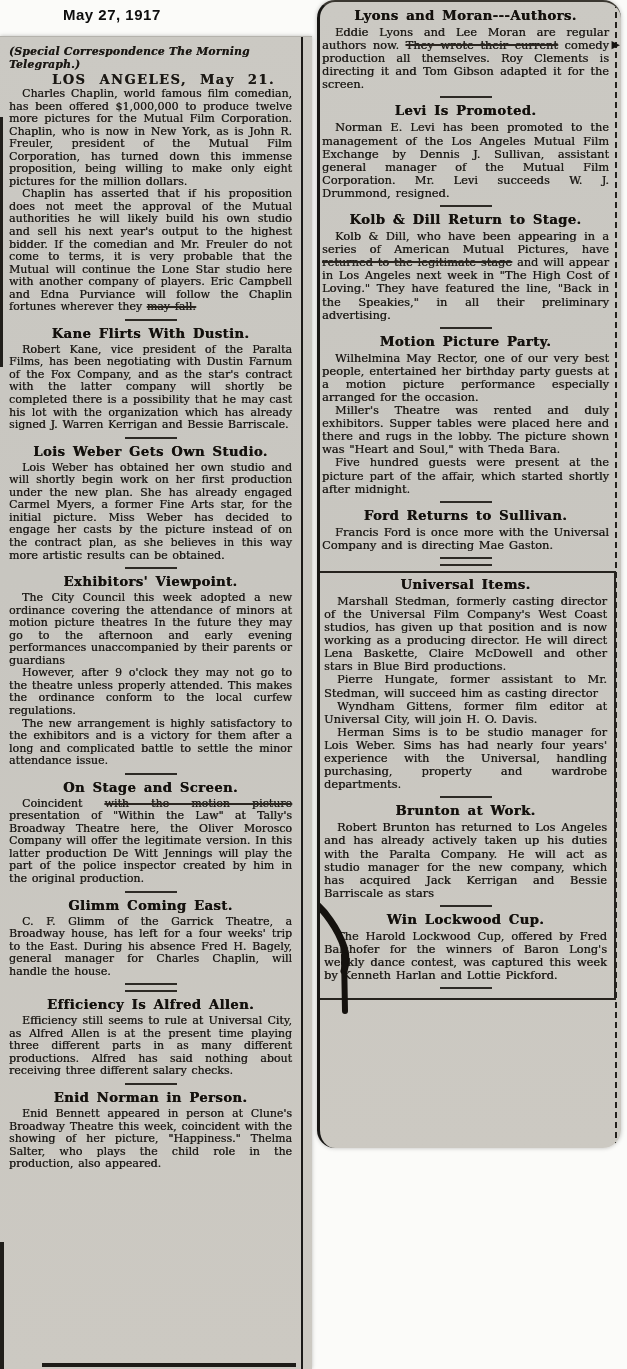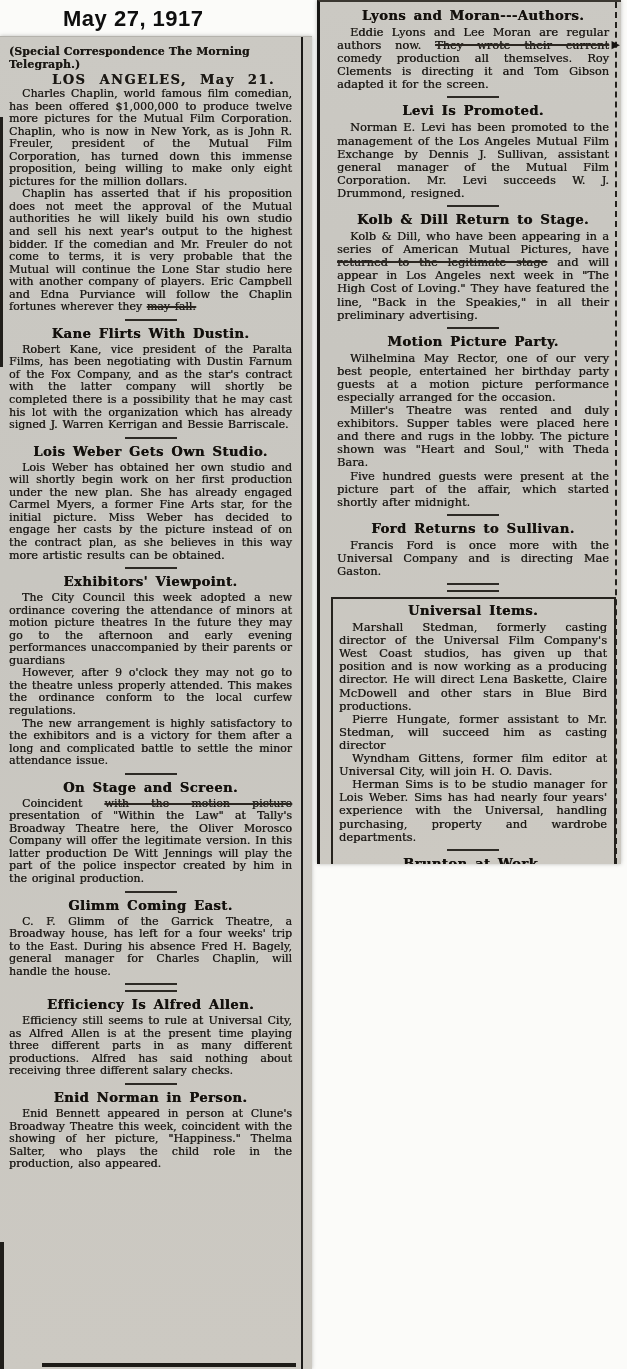--- a/index.html
+++ b/index.html
@@ -5,21 +5,21 @@
   html,body{margin:0;padding:0;overflow:hidden;}
   body{
     width:627px;height:1369px;position:relative;
     background:#fbfbf9;
     font-family:"DejaVu Serif", serif;
     color:#1b1814;
   }
   .date-annotation{
     position:absolute;left:63px;top:6px;
     font-family:"Liberation Sans", sans-serif;
-    font-size:22px;font-weight:600;letter-spacing:0.5px;color:#0e0e0e;
+    font-size:15px;font-weight:600;letter-spacing:0.5px;color:#0e0e0e;
   }
   
   .clip{
     position:absolute;
     background:linear-gradient(178deg,#cbc9c3 0%,#c8c6c0 40%,#ccc9c2 100%);
     box-shadow:0 0 4px rgba(0,0,0,0.25);
     overflow:hidden;
   }
   .clip-left{
     left:0;top:36px;width:312px;height:1333px;
@@ -27,33 +27,34 @@
     border-top:1px solid #b4b2ac;
   }
   .clip-left .col-rule{
     position:absolute;top:0;bottom:0;right:9px;width:2px;background:#1b1a18;
   }
   .edge-mark{position:absolute;left:0;background:#201e1a;}
   .edge-mark.m1{top:80px;height:250px;width:3px;}
   .edge-mark.m2{top:1205px;height:128px;width:4px;}
   .bottom-band{position:absolute;bottom:2px;left:42px;right:16px;height:4px;background:#1d1b17;}
   .clip-right{
-    left:317px;top:0;width:304px;height:864px;
-    padding:4px 12px 4px 17px;box-sizing:border-box;
+    left:317px;top:0;width:304px;height:1148px;
+    padding:4px 12px 4px 2px;box-sizing:border-box;
     border-left:3px solid #171614;
     border-top:2px solid #3a3731;
+    border-radius:18px;
   }
   .clip-right .right-rule{
     position:absolute;top:0;bottom:0;right:4px;width:0;
     border-right:2px dashed #24221e;
   }
   
   .byline{
     font-size:10.8px;font-weight:bold;letter-spacing:0.2px;
-    margin:2px 0 1px;text-shadow:0.3px 0 0 rgba(25,22,18,0.8);
+    margin:2px 0 1px;text-shadow:0.3px 0 0 rgba(25,22,18,0.8);font-style:italic;
   }
   .dateline{
     font-size:13px;font-weight:bold;letter-spacing:1.5px;word-spacing:7px;
     text-align:center;margin:1px 0 1px;padding-left:26px;
     text-shadow:0.3px 0 0 rgba(25,22,18,0.8);
   }
   section{display:block;}
   h3{
     font-size:13.2px;font-weight:bold;text-align:center;
     margin:2px 0 3px;letter-spacing:0.4px;word-spacing:2.5px;

